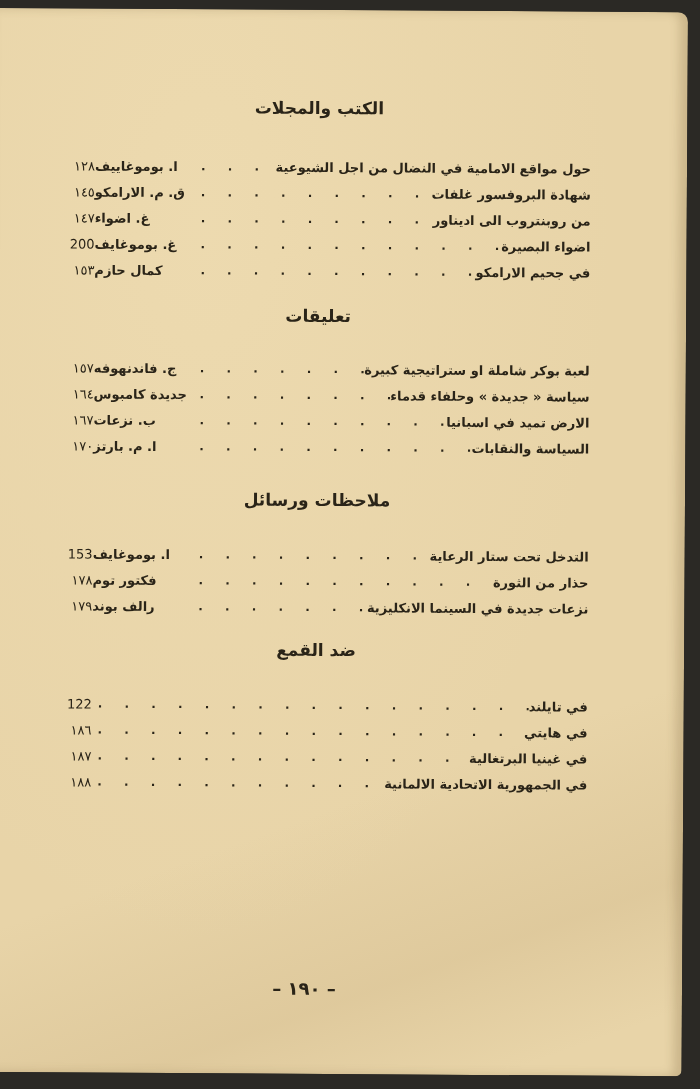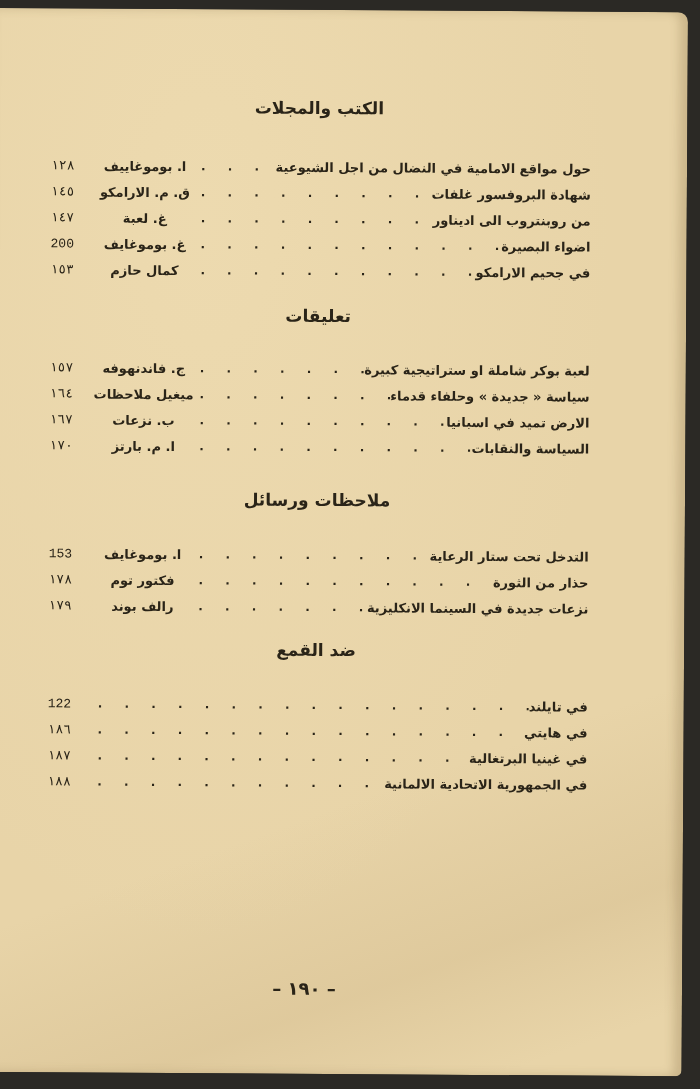--- a/index.html
+++ b/index.html
@@ -30,22 +30,22 @@
   .entry {
     position:absolute; left:52px; width:540px; height:22px;
     direction:rtl; font-size:13px; font-weight:bold;
     display:flex; align-items:center;
   }
   .entry .title { white-space:nowrap; }
   .entry .dots {
     flex:1; overflow:hidden; white-space:nowrap; direction:ltr;
     letter-spacing:9px; text-align:right; font-size:12px; padding:0 6px;
   }
-  .entry .author { white-space:nowrap; width:100px; text-align:center; }
-  .entry .pg { white-space:nowrap; width:44px; text-align:left; font-weight:normal;font-family:Liberation Mono, monospace; }
+  .entry .author { white-space:nowrap; width:100px; text-align:left; }
+  .entry .pg { white-space:nowrap; width:44px; text-align:right; font-weight:normal; }
   .page-number {
     position:absolute; left:0; width:620px; top:968px; text-align:center;
     font-size:18px; font-weight:bold; direction:rtl;
   }
 </style>
 </head>
 <body>
 
 <div class="page">
   <div class="content">
@@ -59,21 +59,21 @@
     </div>
     <div class="entry" style="top:172px;">
       <span class="title">شهادة البروفسور غلفات</span>
       <span class="dots">. . . . . . . . . . . . . . . . . . . . . . . .</span>
       <span class="author">ق. م. الارامكو</span>
       <span class="pg">١٤٥</span>
     </div>
     <div class="entry" style="top:198px;">
       <span class="title">من روبنتروب الى اديناور</span>
       <span class="dots">. . . . . . . . . . . . . . . . . . . . . . . .</span>
-      <span class="author">غ. لعبة</span>
+      <span class="author">غ. اضواء</span>
       <span class="pg">١٤٧</span>
     </div>
     <div class="entry" style="top:224px;">
       <span class="title">اضواء البصيرة</span>
       <span class="dots">. . . . . . . . . . . . . . . . . . . . . . . .</span>
       <span class="author">غ. بوموغايف</span>
       <span class="pg">200</span>
     </div>
     <div class="entry" style="top:250px;">
       <span class="title">في جحيم الارامكو</span>
@@ -85,21 +85,21 @@
     <div class="section-title" style="top:296px;">تعليقات</div>
     <div class="entry" style="top:348px;">
       <span class="title">لعبة بوكر شاملة او ستراتيجية كبيرة</span>
       <span class="dots">. . . . . . . . . . . . . . . . . . . . . . . .</span>
       <span class="author">ج. فاندنهوفه</span>
       <span class="pg">١٥٧</span>
     </div>
     <div class="entry" style="top:374px;">
       <span class="title">سياسة « جديدة » وحلفاء قدماء</span>
       <span class="dots">. . . . . . . . . . . . . . . . . . . . . . . .</span>
-      <span class="author">ميغيل ملاحظات</span>
+      <span class="author">جديدة كامبوس</span>
       <span class="pg">١٦٤</span>
     </div>
     <div class="entry" style="top:400px;">
       <span class="title">الارض تميد في اسبانيا</span>
       <span class="dots">. . . . . . . . . . . . . . . . . . . . . . . .</span>
       <span class="author">ب. نزعات</span>
       <span class="pg">١٦٧</span>
     </div>
     <div class="entry" style="top:426px;">
       <span class="title">السياسة والنقابات</span>

